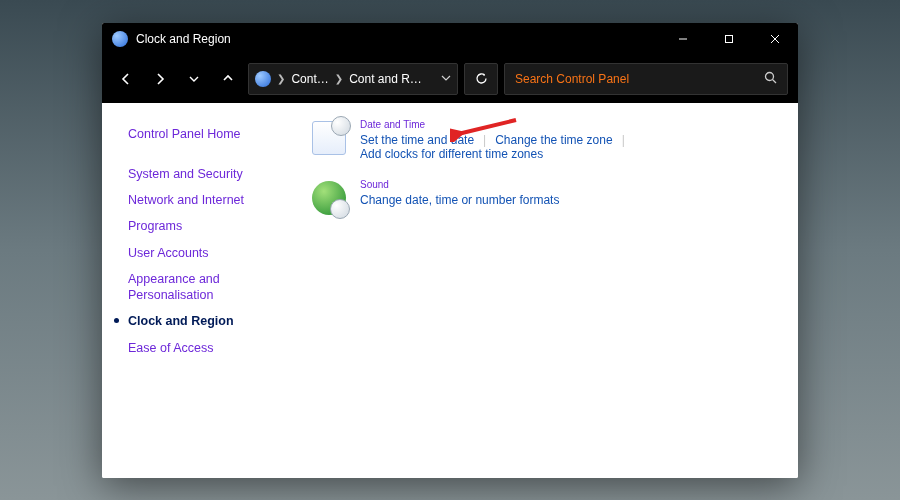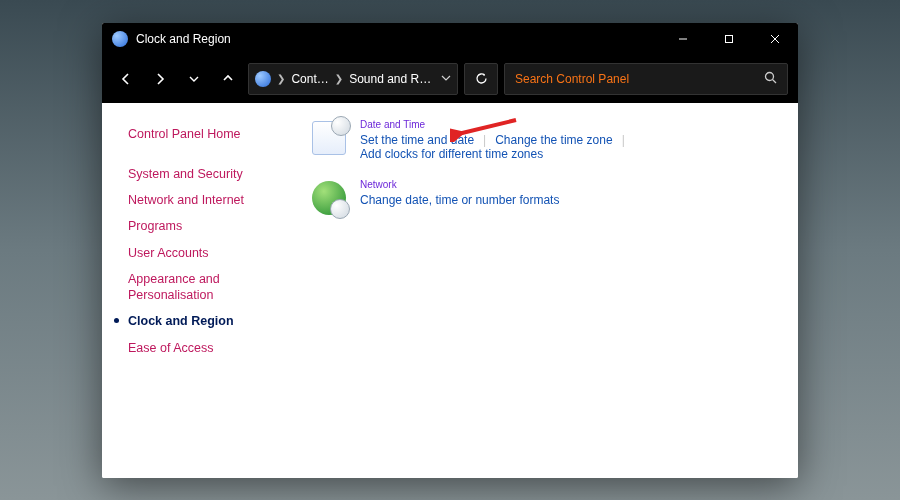--- a/index.html
+++ b/index.html
@@ -51,21 +51,21 @@
       border-radius: 2px;
     }
     .searchbar .placeholder { flex: 1; }
     .searchbar .search-icon { font-size: 12px; color: #aaa; }
 
     .content { flex: 1; display: flex; background: #fff; overflow: hidden; }
     .sidebar {
       width: 190px; padding: 18px 0 0 26px;
       font-size: 12.5px; color: #0b3e91;
     }
-    .sidebar .item { padding: 5px 0; color: #be185d; cursor: pointer; line-height: 1.3; max-width: 150px; }
+    .sidebar .item { padding: 5px 0; color: #6d28d9; cursor: pointer; line-height: 1.3; max-width: 150px; }
     .sidebar .item.home { margin-bottom: 14px; }
     .sidebar .item.current { font-weight: 600; color: #001a57; position: relative; }
     .sidebar .item.current::before {
       content: ""; position: absolute; left: -14px; top: 10px;
       width: 5px; height: 5px; background: #001a57; border-radius: 50%;
     }
 
     .main { flex: 1; padding: 16px 20px; position: relative; }
     .section { display: flex; gap: 14px; margin-bottom: 18px; }
     .section .icon-box { width: 34px; height: 34px; flex-shrink:0; margin-top: 2px; }
@@ -132,21 +132,21 @@
       <svg width="14" height="14" viewBox="0 0 14 14">
           <path d="M3 8 L7 4 L11 8" fill="none" stroke="#fff" stroke-width="1.6"></path>
         </svg>
     </div>
 
     <div class="addressbar">
       <div class="crumb-icon"></div>
       <span class="sep">❯</span>
       <span class="crumb">Cont…</span>
       <span class="sep">❯</span>
-      <span class="crumb">Sound and R…</span>
+      <span class="crumb">Cont and R…</span>
       <span class="drop">
         <svg width="10" height="10" viewBox="0 0 10 10">
             <path d="M1 3 L5 7 L9 3" fill="none" stroke="#fff" stroke-width="1.2"></path>
           </svg>
       </span>
     </div>
 
     <div class="refresh">
       <svg width="13" height="13" viewBox="0 0 13 13">
           <path d="M11 6.5 A4.5 4.5 0 1 1 9.6 3.2" fill="none" stroke="#fff" stroke-width="1.3"></path>
@@ -189,21 +189,21 @@
             <span class="lnk">Change the time zone</span>
             <span class="divider">|</span>
             <span class="lnk">Add clocks for different time zones</span>
           </div>
         </div>
       </div>
 
       <div class="section">
         <div class="icon-box icon-region"></div>
         <div class="body">
-          <div class="heading">Network</div>
+          <div class="heading">Sound</div>
           <div class="links">
             <span class="lnk">Change date, time or number formats</span>
           </div>
         </div>
       </div>
 
       <svg class="arrow-annotation" width="70" height="26" viewBox="0 0 70 26">
         <defs>
             <marker id="ahead" markerWidth="8" markerHeight="8" refX="2" refY="4" orient="auto">
               <path d="M8 0 L0 4 L8 8 Z" fill="#e02424"></path>

